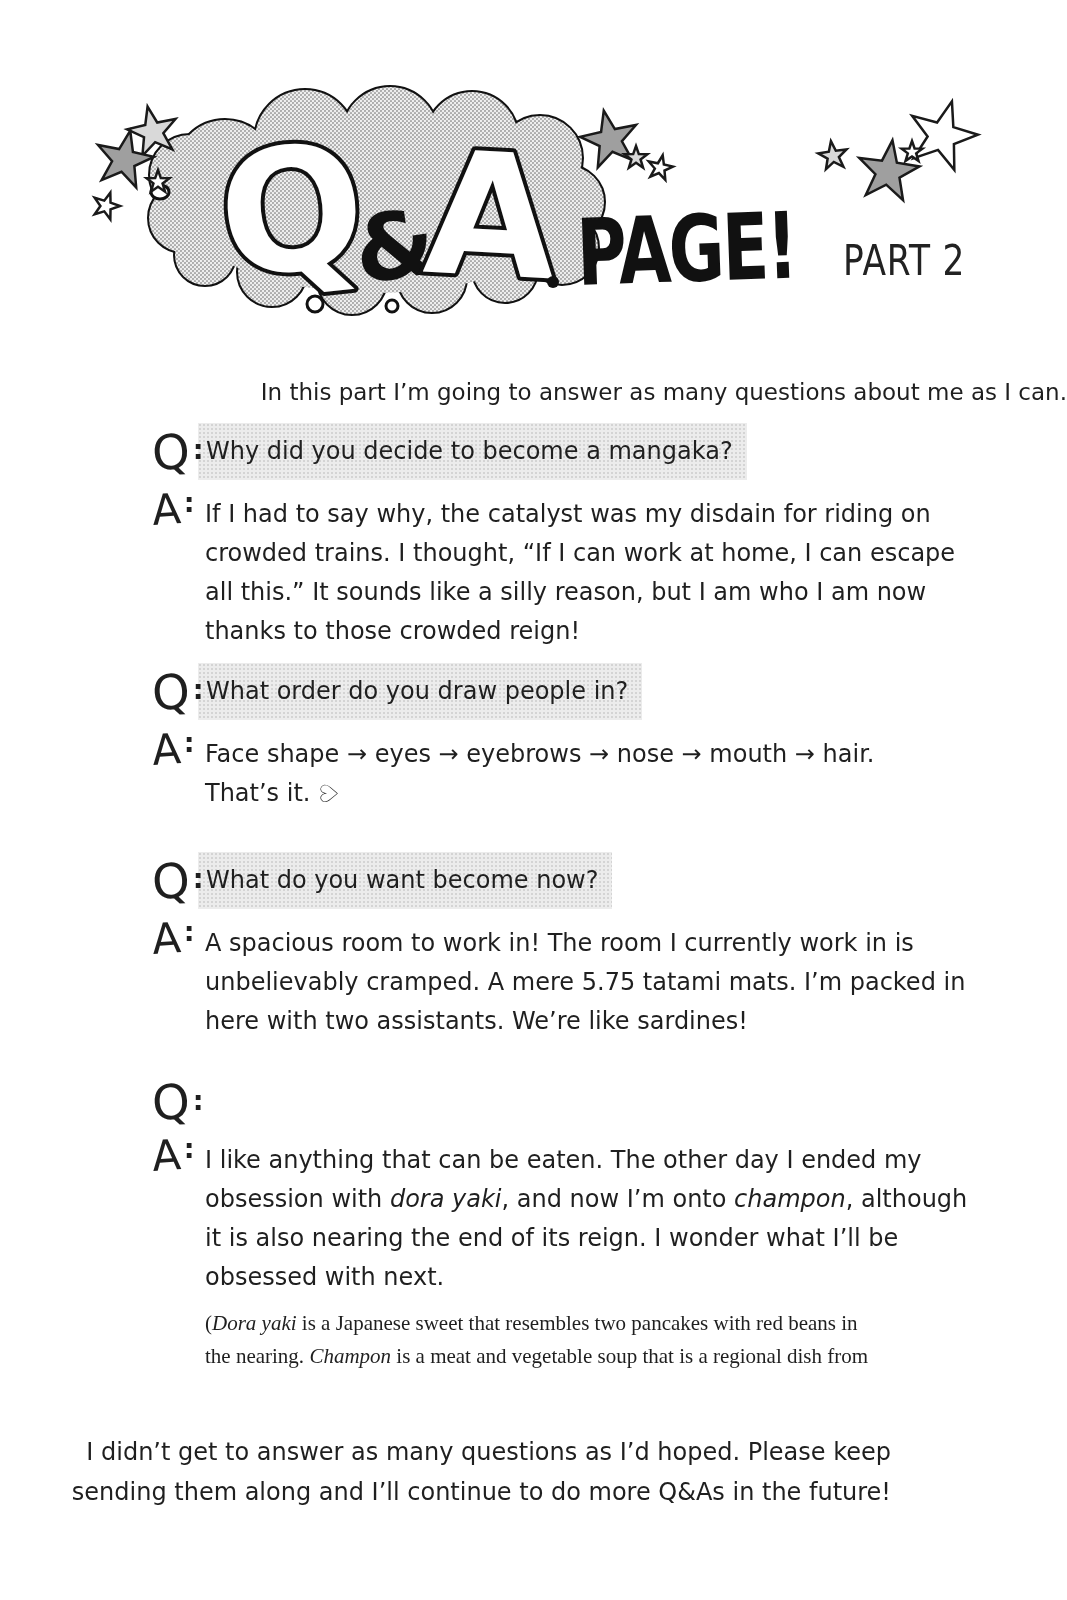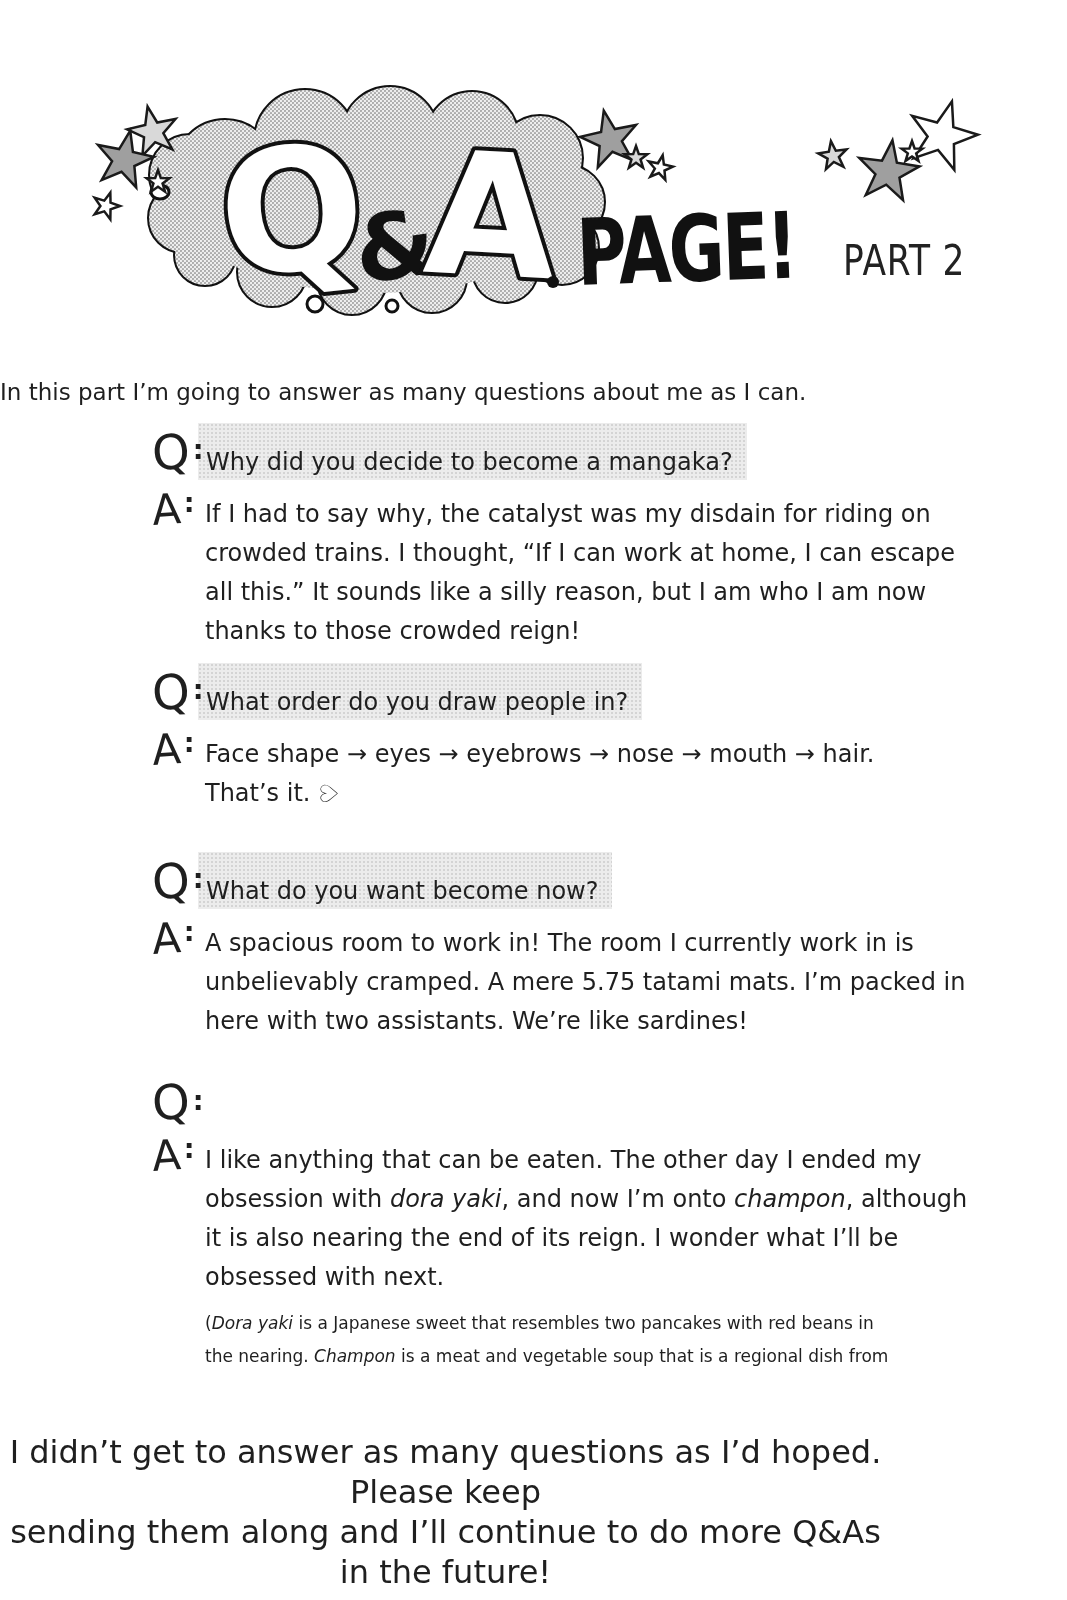--- a/index.html
+++ b/index.html
@@ -8,47 +8,47 @@
     font-family:"DejaVu Sans", sans-serif;color:#1f1f1f;overflow:hidden;
   }
   
   .header-art{position:absolute;top:70px;left:0;width:1067px;height:265px;}
   .cloud-letter{paint-order:stroke;stroke:#111;stroke-width:8px;fill:#ffffff;
     font-weight:bold;stroke-linejoin:round;}
   .amp-letter{fill:#111;font-weight:bold;}
   .page-word{fill:#111;font-weight:bold;letter-spacing:-3px;}
   .part-word{fill:#222;font-weight:normal;letter-spacing:1px;}
   
-  .intro{position:absolute;top:332px;left:0;width:1067px;text-align:left;
+  .intro{position:absolute;top:332px;left:0;width:1067px;text-align:right;
     font-size:23px;line-height:32px;margin-top:44px;}
   
   .qa-item{position:absolute;left:152px;}
   .q-row{display:flex;align-items:center;}
   .glyph{flex:none;display:flex;align-items:center;}
   .q-row .glyph{width:46px;}
   .a-row .glyph{width:53px;margin-top:-6px;align-items:flex-start;}
   .glyph-char{display:inline-block;transform:rotate(-4deg);font-size:48px;line-height:1;}
   .a-row .glyph-char{font-size:42px;}
   .glyph-colon{font-size:27px;font-weight:bold;margin-left:3px;position:relative;top:-2px;}
   .q-highlight{
-    box-sizing:border-box;display:flex;align-items:flex-end;
+    box-sizing:border-box;display:flex;align-items:center;
     min-height:57px;padding:2px 14px 4px 8px;
     background-color:#ececec;
     background-image:radial-gradient(#d4d4d4 1px, rgba(0,0,0,0) 1.4px);
     background-size:4px 4px;
   }
   .q-text{font-size:24px;}
   .a-row{display:flex;margin-top:15px;}
   .a-line{font-size:24px;line-height:39px;white-space:pre;}
   .heart{display:inline-block;transform:rotate(-90deg);font-size:24px;margin-left:10px;}
   .note{margin-top:10px;}
-  .note .a-line{font-size:17px;line-height:33px;}
-  
-  .footer{position:absolute;top:1432px;left:0;width:891px;text-align:center;
-    font-size:32px;line-height:40px;}
+  .note .a-line{font-size:21px;line-height:33px;font-family:Liberation Serif, serif;}
+  
+  .footer{position:absolute;top:1432px;left:0;width:891px;text-align:right;
+    font-size:24px;line-height:40px;}
 </style>
 </head>
 <body>
 
 <div class="page">
 
   <svg class="header-art" viewBox="0 0 1067 265" xmlns="http://www.w3.org/2000/svg">
     <defs>
       <pattern id="ht" width="4" height="4" patternUnits="userSpaceOnUse">
         <rect width="4" height="4" fill="#efefef"></rect>

